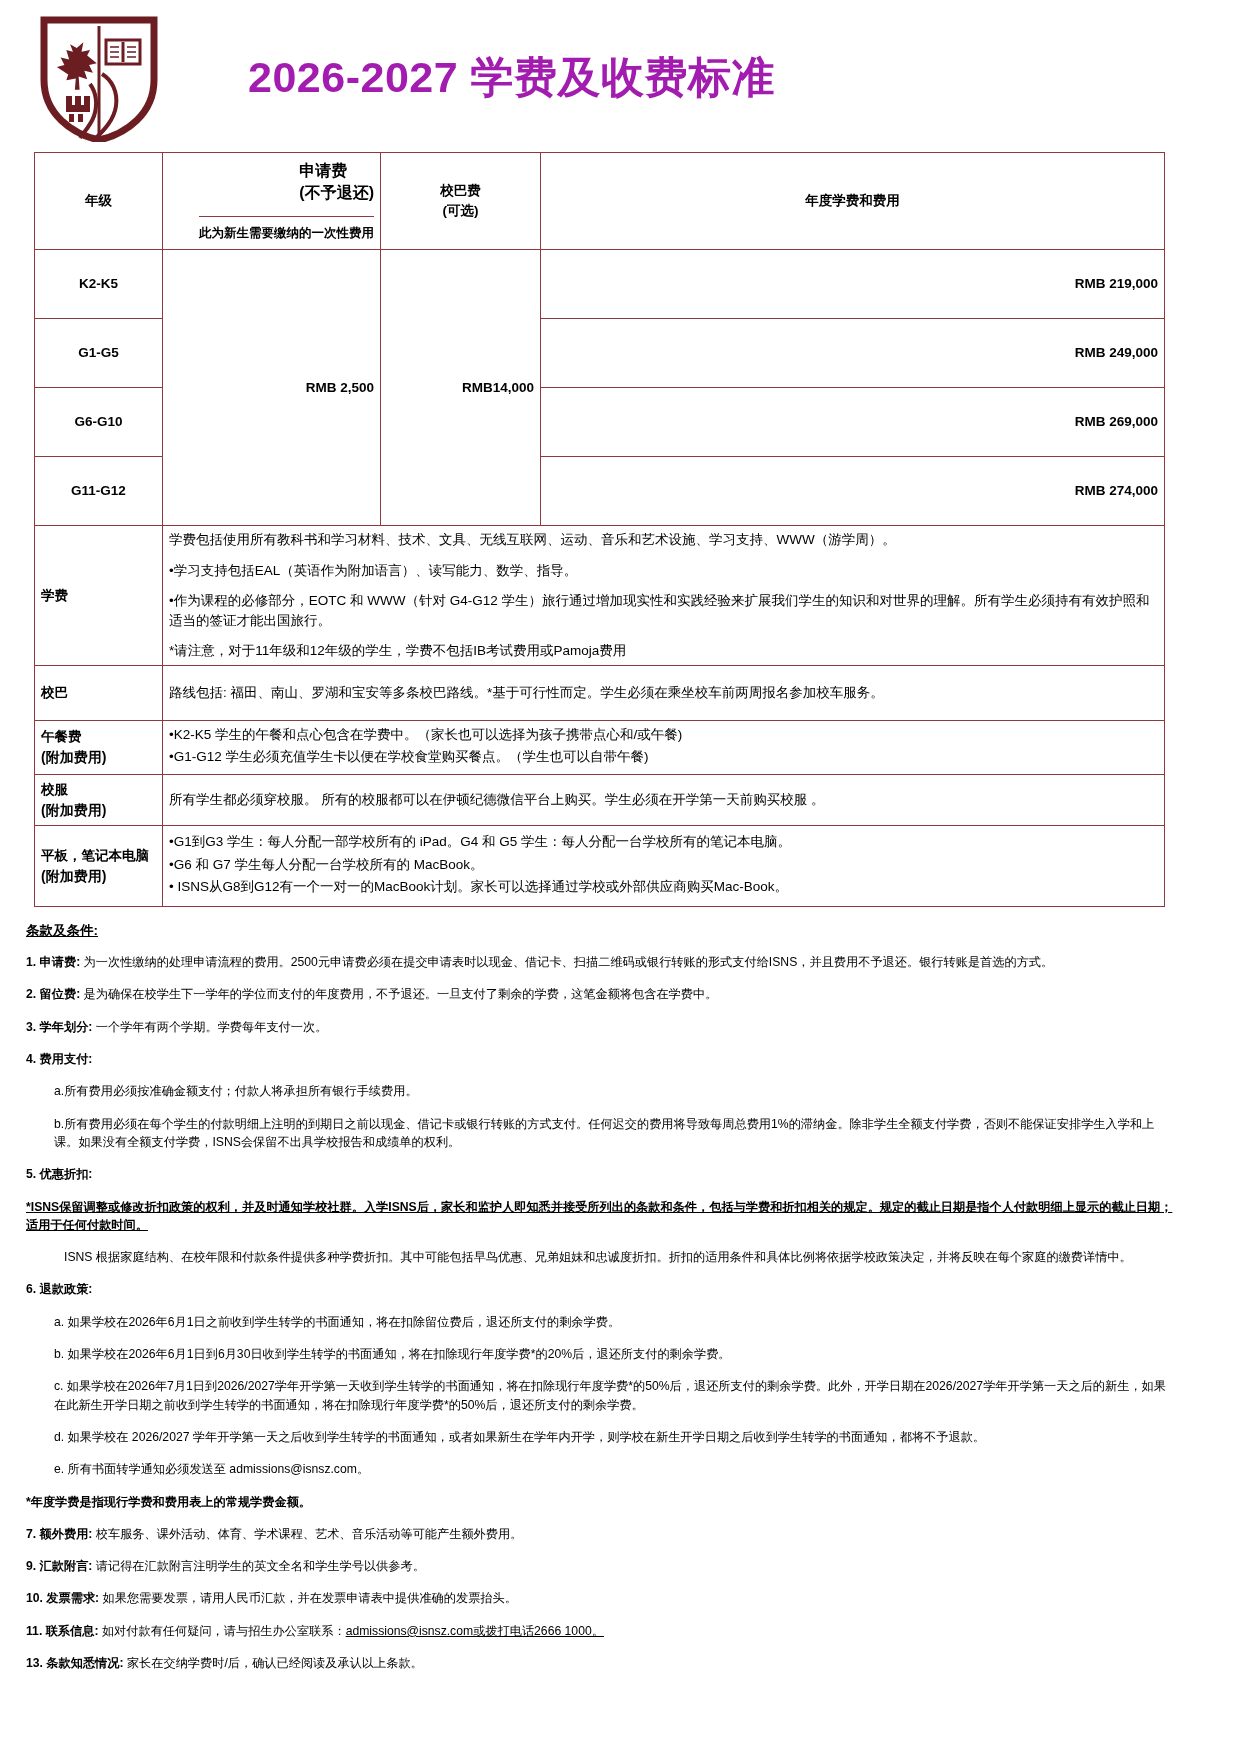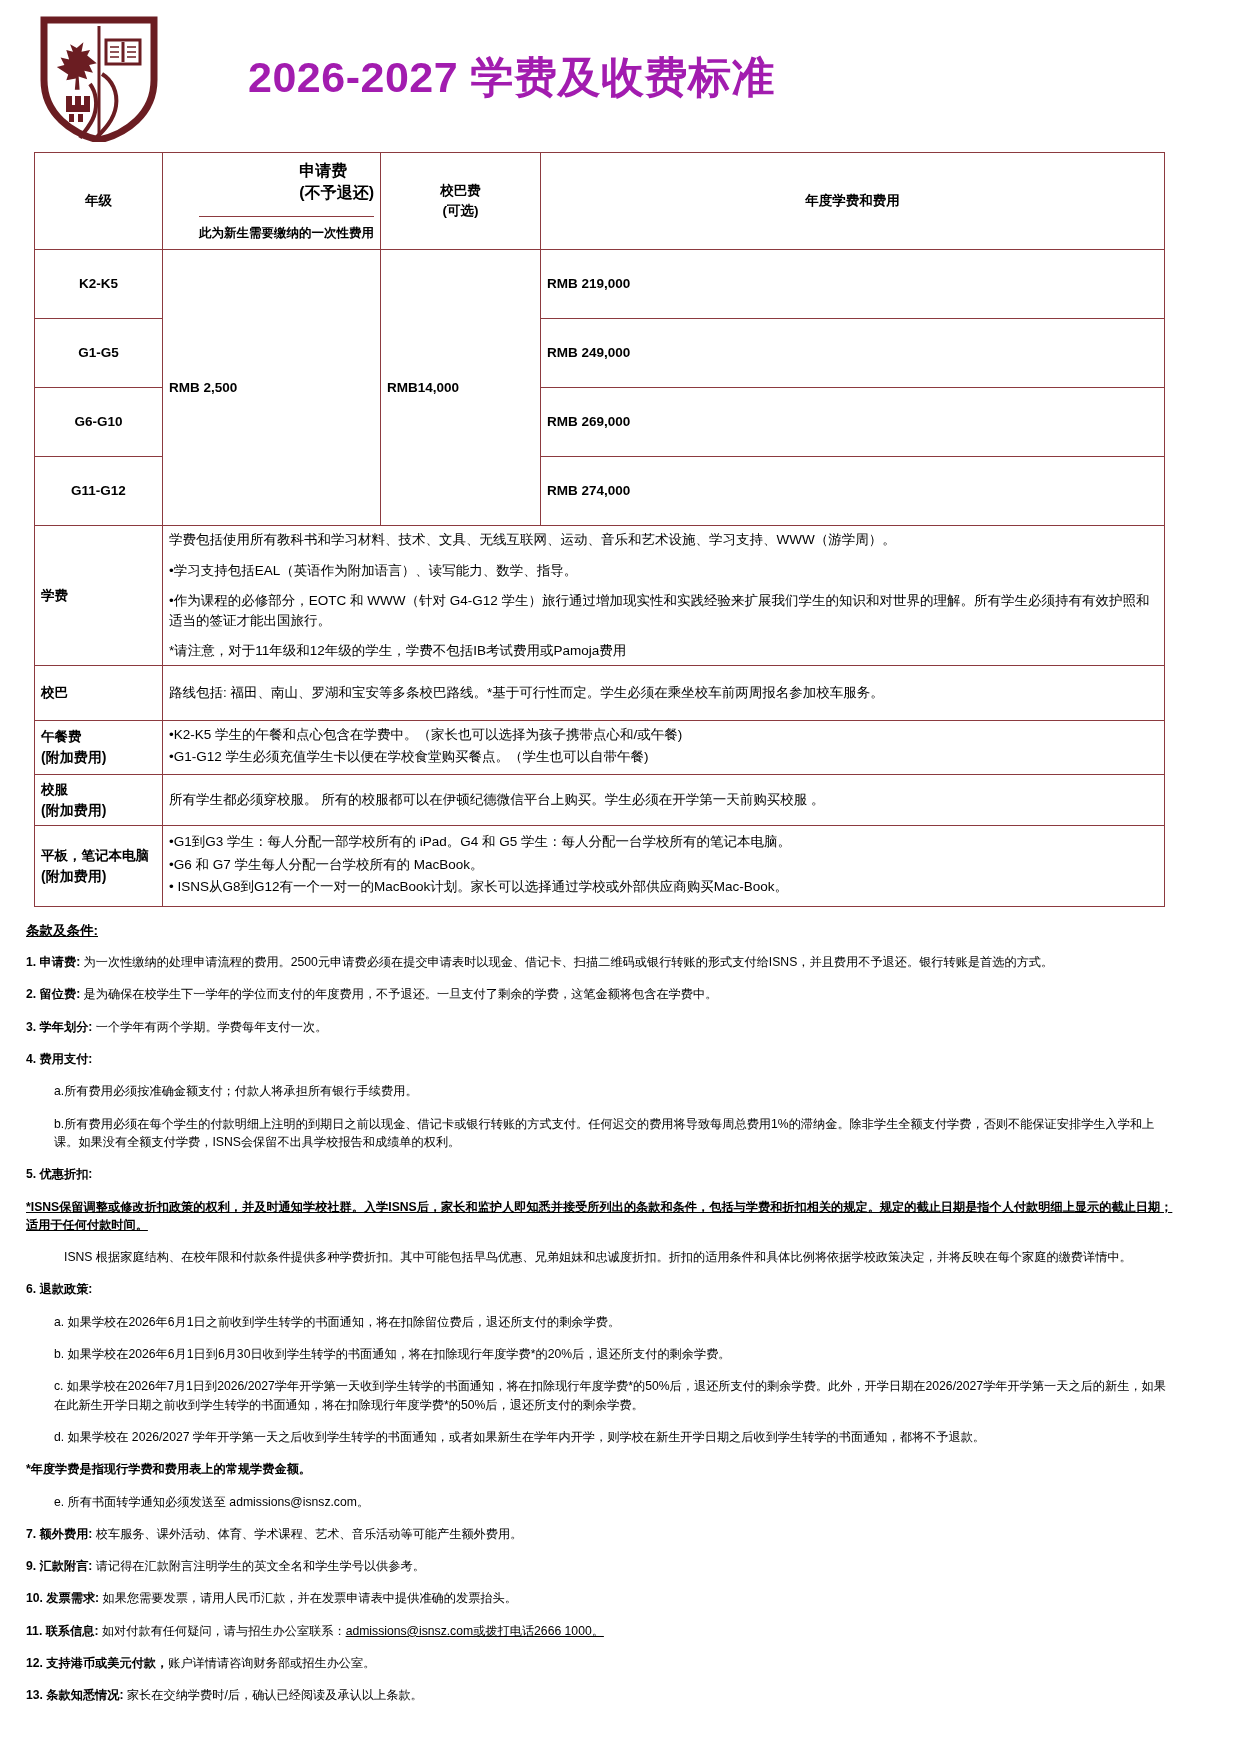--- a/index.html
+++ b/index.html
@@ -92,21 +92,21 @@
     line-height: 1.35;
     padding-bottom: 6px;
   }
   .grade-cell {
     text-align: center;
     font-weight: bold;
     font-size: 14.5px;
     height: 60px;
   }
   .amount-cell {
-    text-align: left;
+    text-align: right;
     font-weight: bold;
     font-size: 14.5px;
   }
   .rowlabel {
     text-align: left;
     font-weight: bold;
     font-size: 15px;
     line-height: 1.35;
   }
   .rowlabel small {
@@ -315,22 +315,22 @@
     <div class="term indent-2">ISNS 根据家庭结构、在校年限和付款条件提供多种学费折扣。其中可能包括早鸟优惠、兄弟姐妹和忠诚度折扣。折扣的适用条件和具体比例将依据学校政策决定，并将反映在每个家庭的缴费详情中。</div>
 
     <div class="term">
       <span class="term-head"><span>6.</span>
       <span>退款政策:</span></span>
     </div>
     <div class="term indent-1">a. 如果学校在2026年6月1日之前收到学生转学的书面通知，将在扣除留位费后，退还所支付的剩余学费。</div>
     <div class="term indent-1">b. 如果学校在2026年6月1日到6月30日收到学生转学的书面通知，将在扣除现行年度学费*的20%后，退还所支付的剩余学费。</div>
     <div class="term indent-1">c. 如果学校在2026年7月1日到2026/2027学年开学第一天收到学生转学的书面通知，将在扣除现行年度学费*的50%后，退还所支付的剩余学费。此外，开学日期在2026/2027学年开学第一天之后的新生，如果在此新生开学日期之前收到学生转学的书面通知，将在扣除现行年度学费*的50%后，退还所支付的剩余学费。</div>
     <div class="term indent-1">d. 如果学校在 2026/2027 学年开学第一天之后收到学生转学的书面通知，或者如果新生在学年内开学，则学校在新生开学日期之后收到学生转学的书面通知，都将不予退款。</div>
+    <div class="term indent-1">e. 所有书面转学通知必须发送至 admissions@isnsz.com。</div>
     <div class="term" style="font-weight:bold">*年度学费是指现行学费和费用表上的常规学费金额。</div>
-    <div class="term indent-1">e. 所有书面转学通知必须发送至 admissions@isnsz.com。</div>
 
     <div class="term">
       <span class="term-head"><span>7.</span>
       <span>额外费用:</span></span>
       <span>校车服务、课外活动、体育、学术课程、艺术、音乐活动等可能产生额外费用。</span>
     </div>
 
 
     <div class="term">
       <span class="term-head"><span>9.</span>
@@ -343,24 +343,20 @@
       <span>发票需求:</span></span>
       <span>如果您需要发票，请用人民币汇款，并在发票申请表中提供准确的发票抬头。</span>
     </div>
 
     <div class="term">
       <span class="term-head"><span>11.</span>
       <span>联系信息:</span></span>
       <span>如对付款有任何疑问，请与招生办公室联系：</span><span class="link-u">admissions@isnsz.com或拨打电话2666 1000。</span>
     </div>
 
-    <div class="term">
-      <span class="term-head"><span>12.</span>
-      <span>支持港币或美元付款，</span></span><span>账户详情请咨询财务部或招生办公室。</span>
-    </div>
 
     <div class="term">
       <span class="term-head"><span>13.</span>
       <span>条款知悉情况:</span></span>
       <span>家长在交纳学费时/后，确认已经阅读及承认以上条款。</span>
     </div>
   </div>
 
 </div>
 

